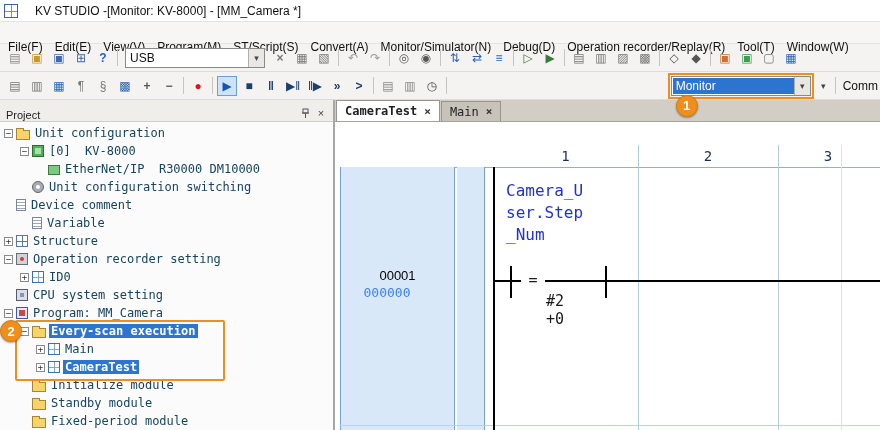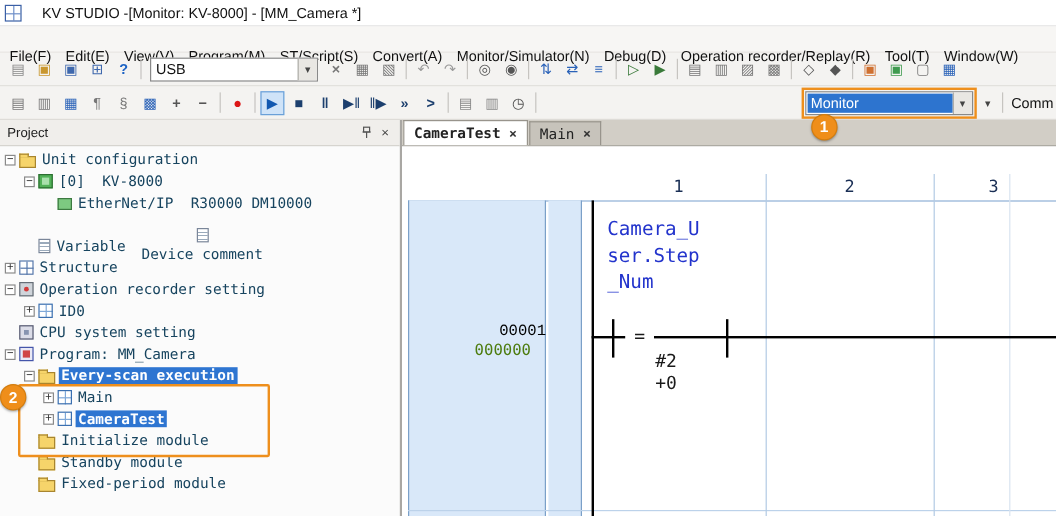--- a/index.html
+++ b/index.html
@@ -42,21 +42,21 @@
              font-size:9px;color:#444;border:1px solid transparent;flex:none;}
   .comm-label{font-size:12px;color:#111;white-space:nowrap;margin-left:4px;flex:none;}
 
   
   .content{display:flex;height:330px;}
 
   
   .panel{width:335px;flex:none;background:#fbfbfb;border-right:2px solid #a9a7a3;
          display:flex;flex-direction:column;box-sizing:border-box;}
   .panel-header{height:22px;background:#f0eeeb;border-bottom:1px solid #d0cec9;display:flex;
-                align-items:center;padding:0 4px 0 6px;box-sizing:border-box;flex:none;}
+                align-items:flex-end;padding:0 4px 0 6px;box-sizing:border-box;flex:none;}
   .panel-title{font-size:11px;color:#222;flex:1;}
   .panel-btn{width:16px;height:16px;display:flex;align-items:center;justify-content:center;
              color:#444;font-size:11px;cursor:default;}
   .tree{flex:1;overflow:hidden;padding-top:2px;position:relative;background:#fbfbfb;}
   .tree-item{height:18px;display:flex;align-items:center;gap:3px;
              font-family:"DejaVu Sans Mono",monospace;font-size:12px;color:#17445f;
              white-space:pre;cursor:default;box-sizing:border-box;}
   .tree-label{padding:0 2px;}
   .tree-item.selected .tree-label{background:#2e75d1;color:#fff;font-weight:bold;}
   .expander{width:9px;height:9px;border:1px solid #8a8a8a;background:#fff;flex:none;
@@ -113,24 +113,24 @@
   .lad-wire{position:absolute;left:158px;right:0;top:158px;height:2px;background:#000;}
   .lad-leg{position:absolute;top:144px;width:2px;height:32px;background:#000;z-index:2;}
   .lad-leg.l1{left:175px;} .lad-leg.l2{left:270px;}
   .lad-operand{position:absolute;left:171px;top:58px;font-family:"DejaVu Sans Mono",monospace;
                font-size:16px;line-height:22px;color:#2233cc;white-space:pre;z-index:3;}
   .lad-eq{position:absolute;left:186px;top:149px;width:24px;text-align:center;background:#fff;
           font-family:"DejaVu Sans Mono",monospace;font-size:15px;color:#1a1a1a;z-index:3;}
   .lad-arg{position:absolute;left:165px;width:110px;text-align:center;
            font-family:"DejaVu Sans Mono",monospace;font-size:15px;color:#1a1a1a;z-index:3;}
   .lad-arg.a1{top:170px;} .lad-arg.a2{top:188px;}
-  .lad-num{position:absolute;left:5px;width:115px;top:146px;text-align:right;
-           font-family:Liberation Mono, monospace;font-size:13px;color:#000;}
+  .lad-num{position:absolute;left:5px;width:115px;top:146px;text-align:center;
+           font-family:Liberation Sans, sans-serif;font-size:13px;color:#000;}
   .lad-step{position:absolute;left:5px;width:94px;top:163px;text-align:center;
-            font-family:"DejaVu Sans Mono",monospace;font-size:13px;color:#4d7c0f;margin-left:32px;}
+            font-family:"DejaVu Sans Mono",monospace;font-size:13px;color:#3b82f6;}
 
   
   .annot-circle{position:absolute;width:22px;height:22px;border-radius:50%;background:#ef8e1a;
                 border:1px solid #d47d0e;color:#fff;font-size:13px;font-weight:bold;
                 display:flex;align-items:center;justify-content:center;z-index:40;box-sizing:border-box;
                 box-shadow:0 1px 2px rgba(0,0,0,.35);}
   #annot-circle-1{left:4px;top:18px;position:absolute;}
   #annot-circle-2{left:0px;top:320px;}
   #annot-tree-box{position:absolute;left:15px;top:320px;width:206px;height:57px;
                   border:2px solid #ee8f1d;border-radius:2px;z-index:25;pointer-events:none;}
@@ -348,21 +348,22 @@
               <line x1="5.5" y1="5" x2="5.5" y2="10" stroke="#555"></line>
               <line x1="2" y1="5" x2="9" y2="5" stroke="#555"></line>
             </svg>
         </span>
         <span class="panel-btn">×</span>
       </div>
       <div class="tree" id="tree">
           <div class="tree-item" style="padding-left: 4px;"><span class="expander">−</span><span class="tico ico-folder"></span><span class="tree-label">Unit configuration</span></div>
           <div class="tree-item" style="padding-left: 20px;"><span class="expander">−</span><span class="tico ico-green"></span><span class="tree-label">[0]  KV-8000</span></div>
           <div class="tree-item" style="padding-left: 36px;"><span class="expander none"></span><span class="tico ico-green2"></span><span class="tree-label">EtherNet/IP  R30000 DM10000</span></div>
-          <div class="tree-item" style="padding-left: 4px; flex-direction: column;"><span class="expander none"></span><span class="tico ico-doc"></span><span class="tree-label">Device comment</span></div>
+          <div class="tree-item" style="padding-left: 20px;"><span class="expander none"></span><span class="tico ico-gear"></span><span class="tree-label">Unit configuration switching</span></div>
+          <div class="tree-item" style="padding-left: 4px;"><span class="expander none"></span><span class="tico ico-doc"></span><span class="tree-label">Device comment</span></div>
           <div class="tree-item" style="padding-left: 20px;"><span class="expander none"></span><span class="tico ico-doc"></span><span class="tree-label">Variable</span></div>
           <div class="tree-item" style="padding-left: 4px;"><span class="expander">+</span><span class="tico ico-struct"></span><span class="tree-label">Structure</span></div>
           <div class="tree-item" style="padding-left: 4px;"><span class="expander">−</span><span class="tico ico-rec"></span><span class="tree-label">Operation recorder setting</span></div>
           <div class="tree-item" style="padding-left: 20px;"><span class="expander">+</span><span class="tico ico-grid"></span><span class="tree-label">ID0</span></div>
           <div class="tree-item" style="padding-left: 4px;"><span class="expander none"></span><span class="tico ico-cpu"></span><span class="tree-label">CPU system setting</span></div>
           <div class="tree-item" style="padding-left: 4px;"><span class="expander">−</span><span class="tico ico-prog"></span><span class="tree-label">Program: MM_Camera</span></div>
           <div class="tree-item selected" style="padding-left: 20px;"><span class="expander">−</span><span class="tico ico-folder"></span><span class="tree-label">Every-scan execution</span></div>
           <div class="tree-item" style="padding-left: 36px;"><span class="expander">+</span><span class="tico ico-grid"></span><span class="tree-label">Main</span></div>
           <div class="tree-item selected" style="padding-left: 36px;"><span class="expander">+</span><span class="tico ico-grid"></span><span class="tree-label">CameraTest</span></div>
           <div class="tree-item" style="padding-left: 20px;"><span class="expander none"></span><span class="tico ico-folder"></span><span class="tree-label">Initialize module</span></div>

